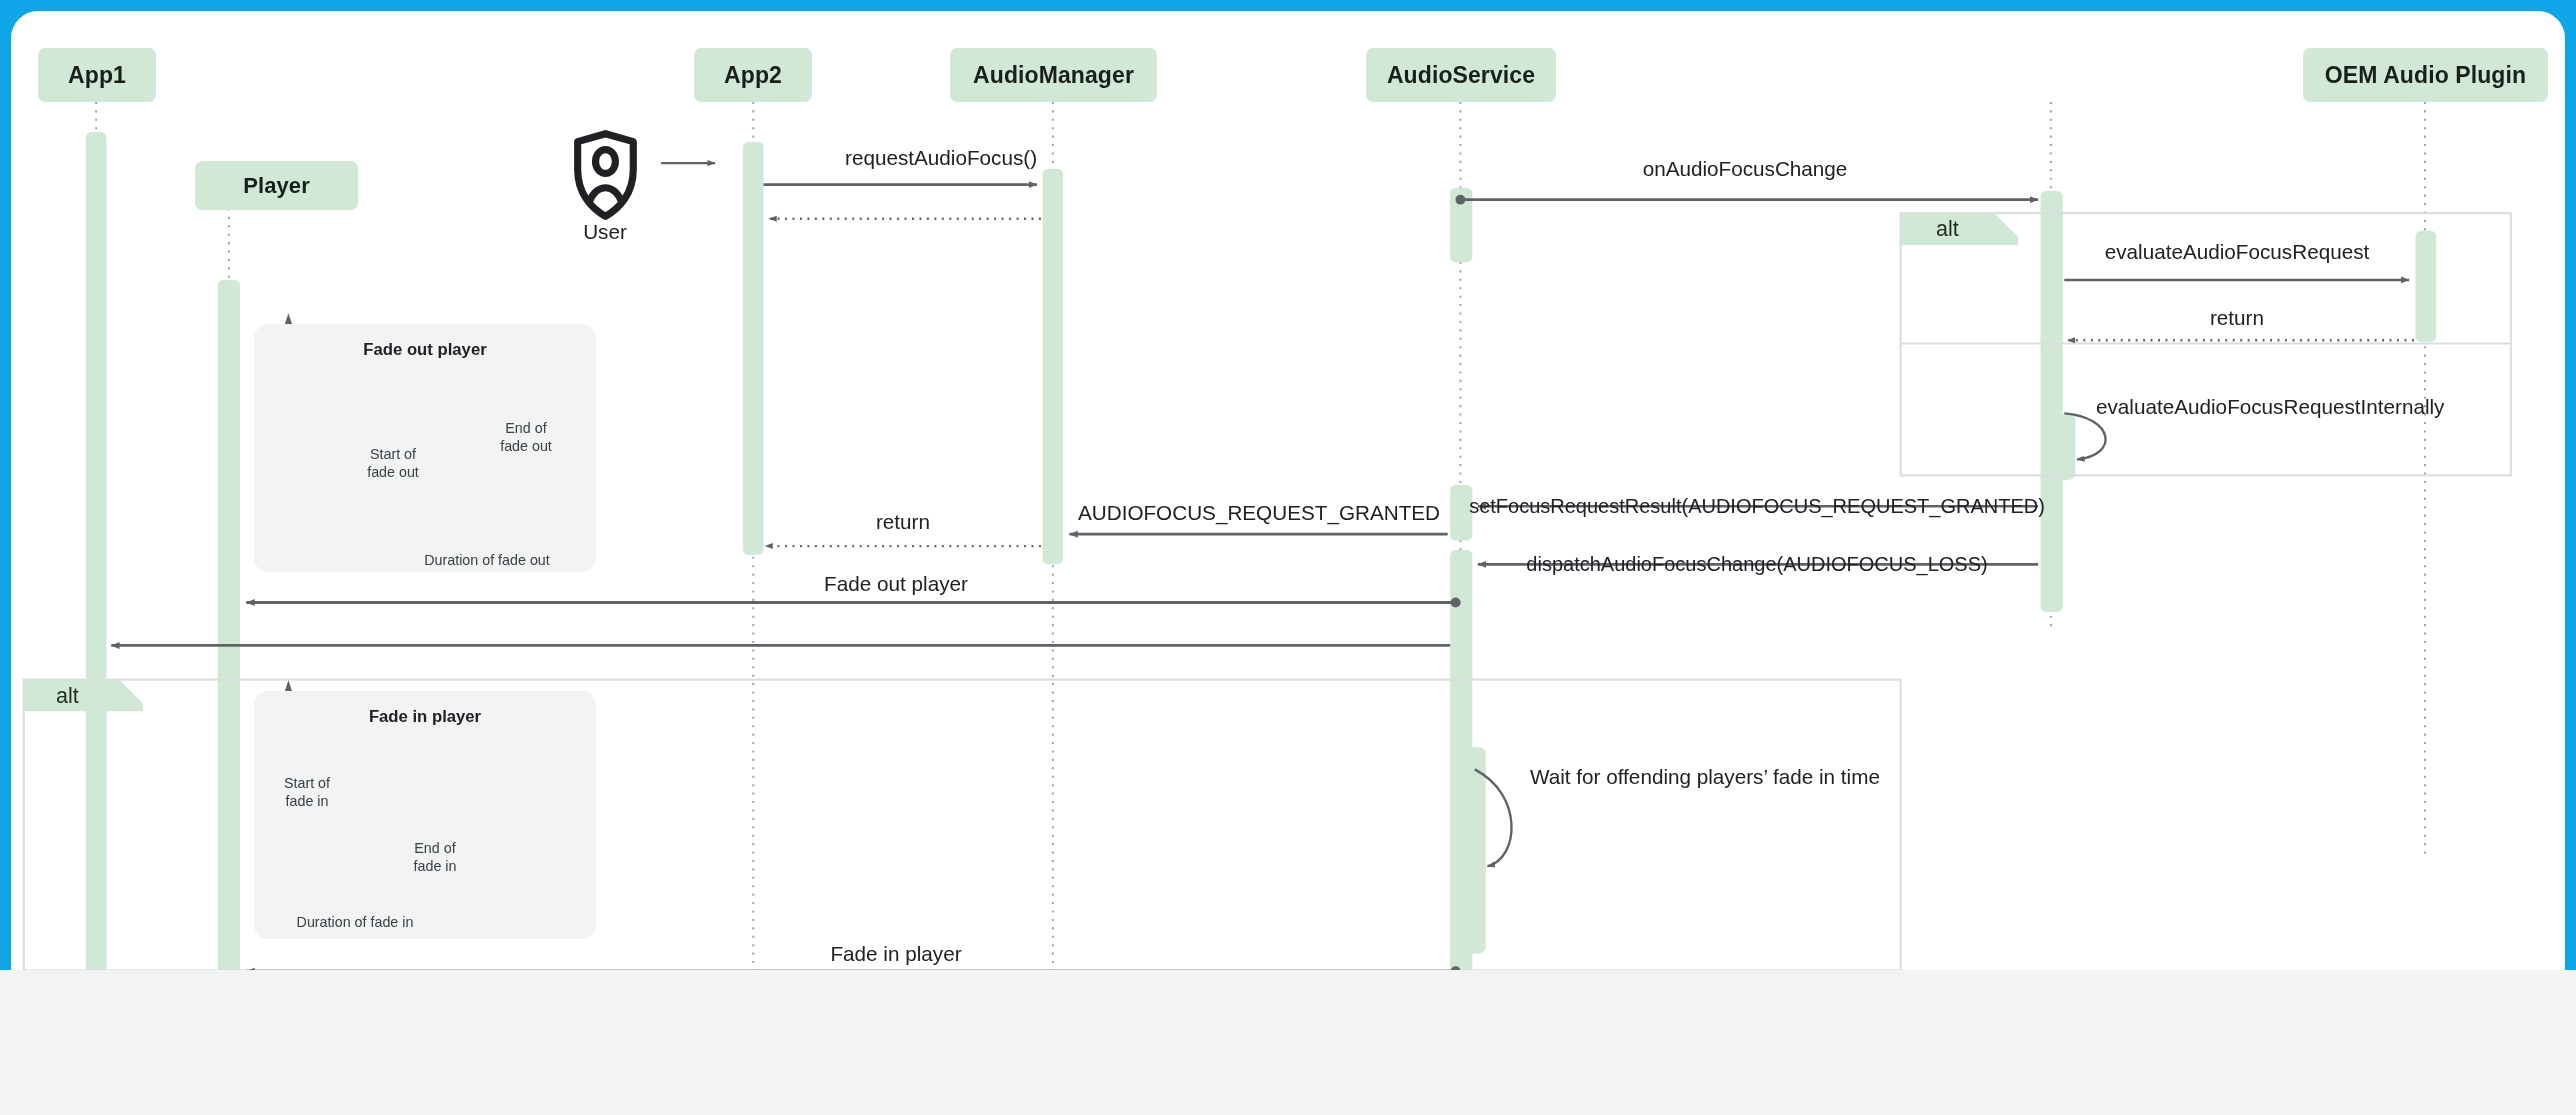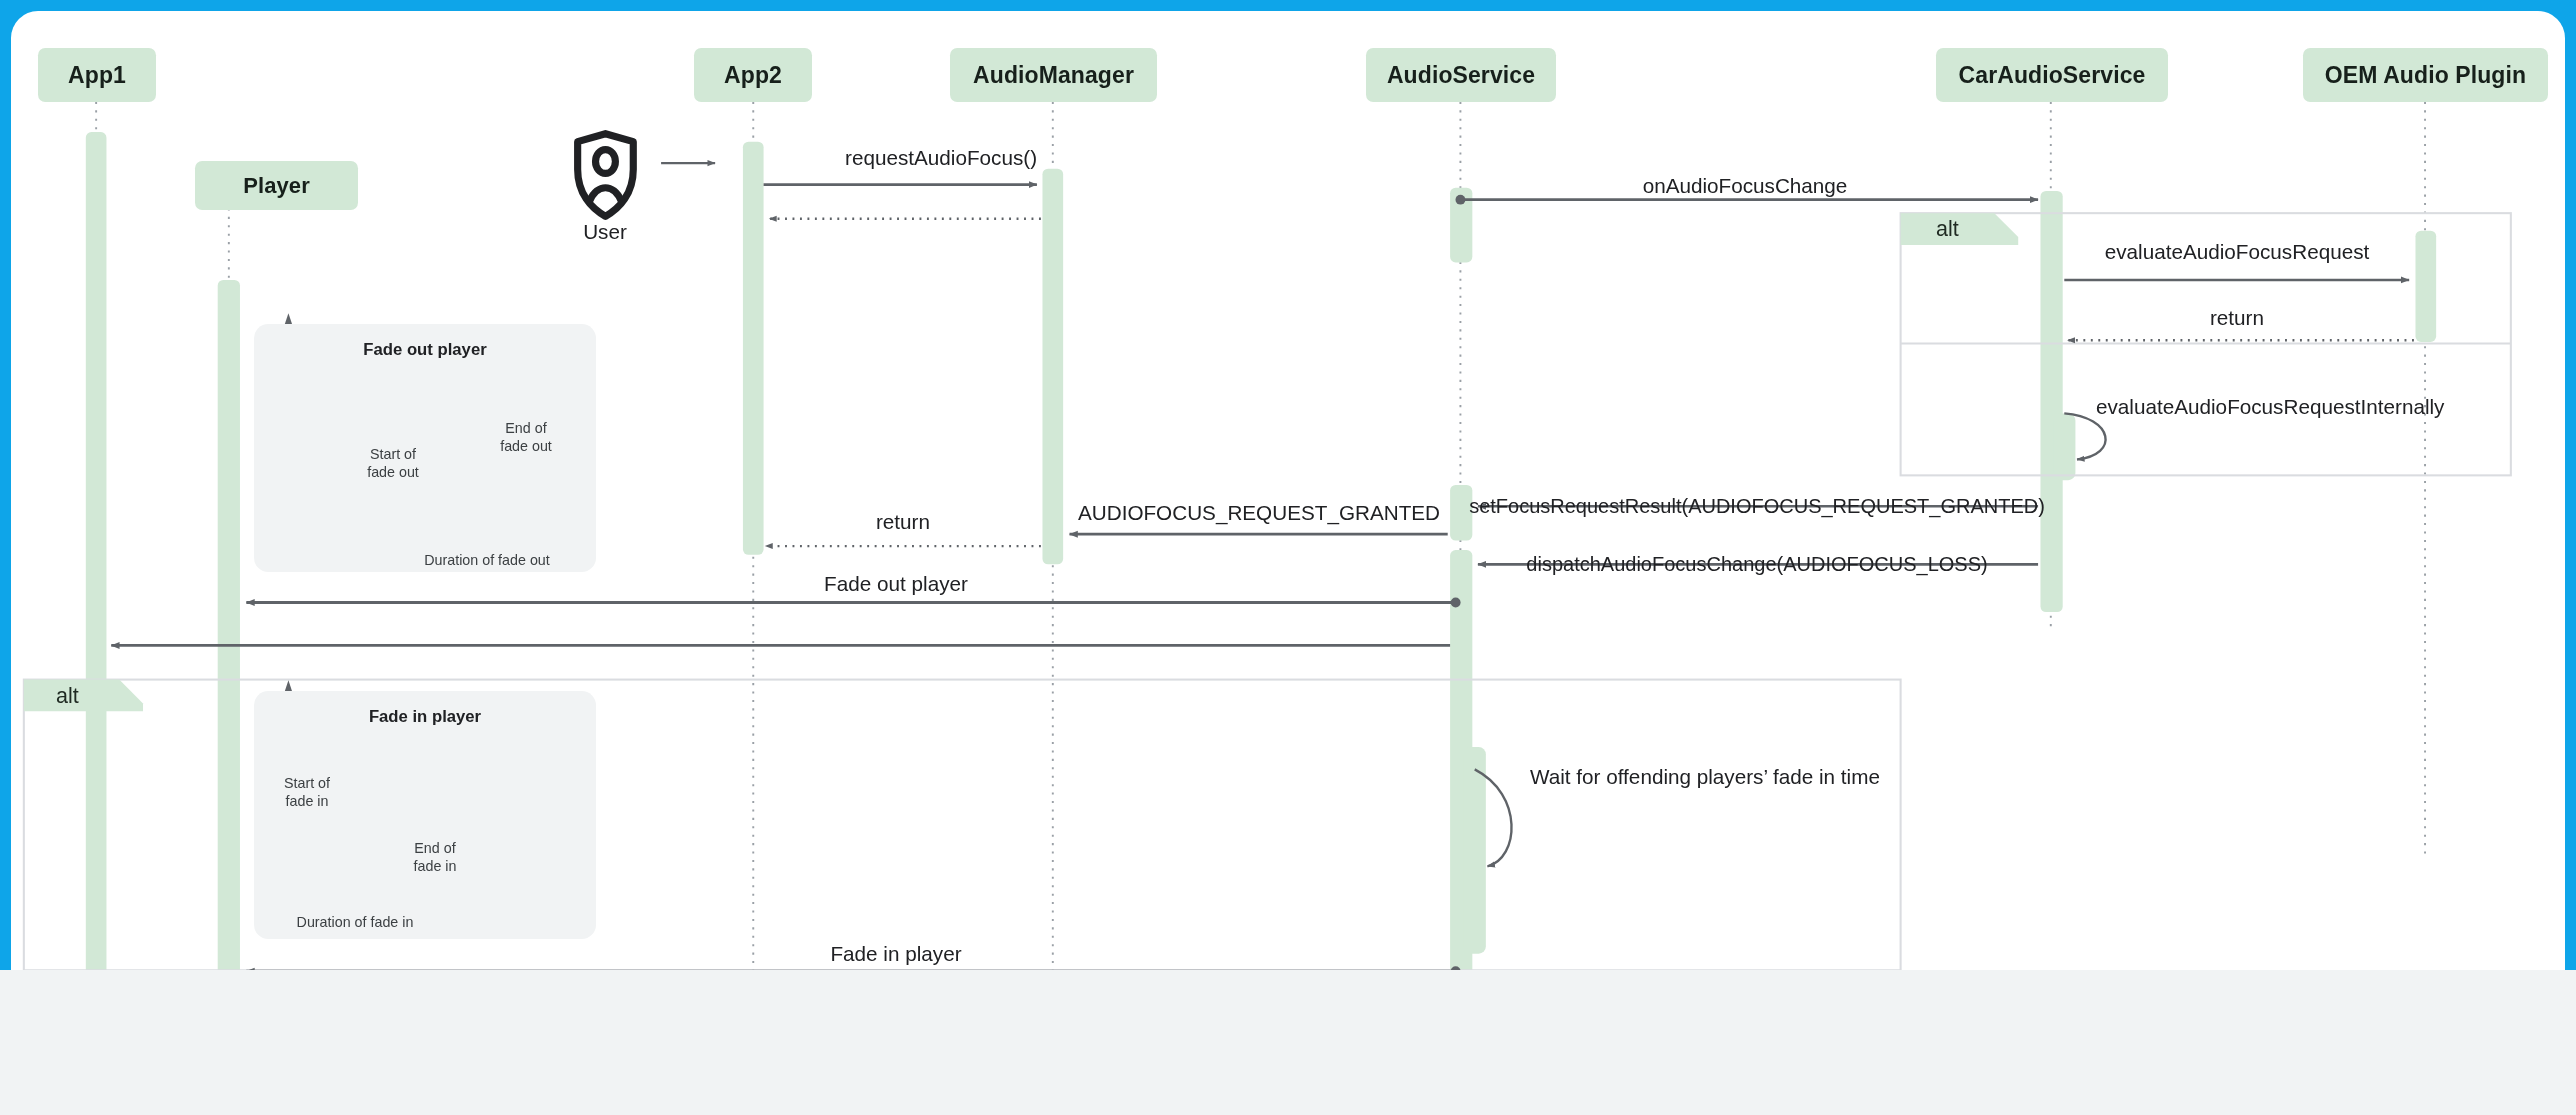--- a/index.html
+++ b/index.html
@@ -163,34 +163,31 @@
   </div>
   <div class="lifebox" style="left:694px;top:48px;width:118px;height:54px;">
     <span>App2</span>
   </div>
   <div class="lifebox" style="left:950px;top:48px;width:207px;height:54px;">
     <span>AudioManager</span>
   </div>
   <div class="lifebox" style="left:1366px;top:48px;width:190px;height:54px;">
     <span>AudioService</span>
   </div>
-  <div class="lifebox" style="left:1936px;top:48px;width:232px;height:54px;">
-    <span>CarAudioService</span>
-  </div>
   <div class="lifebox" style="left:2303px;top:48px;width:245px;height:54px;">
     <span>OEM Audio Plugin</span>
   </div>
 
   <div class="actlabel" style="left:605px;top:220px;transform:translateX(-50%);">User</div>
 
   <div class="altlabel" style="left:1936px;top:217px;">alt</div>
   <div class="altlabel" style="left:56px;top:684px;">alt</div>
 
   <div class="msg" style="left:845px;top:146px;">requestAudioFocus()</div>
-  <div class="msg" style="left:1745px;top:157px;transform:translateX(-50%);margin-top:17px;">onAudioFocusChange</div>
+  <div class="msg" style="left:1745px;top:157px;transform:translateX(-50%);">onAudioFocusChange</div>
   <div class="msg" style="left:2237px;top:240px;transform:translateX(-50%);">evaluateAudioFocusRequest</div>
   <div class="msg" style="left:2237px;top:306px;transform:translateX(-50%);">return</div>
   <div class="msg" style="left:2096px;top:395px;">evaluateAudioFocusRequestInternally</div>
   <div class="msg sm" style="left:1757px;top:495px;transform:translateX(-50%);">setFocusRequestResult(AUDIOFOCUS_REQUEST_GRANTED)</div>
   <div class="msg" style="left:1259px;top:501px;transform:translateX(-50%);">AUDIOFOCUS_REQUEST_GRANTED</div>
   <div class="msg" style="left:903px;top:510px;transform:translateX(-50%);">return</div>
   <div class="msg sm" style="left:1757px;top:553px;transform:translateX(-50%);">dispatchAudioFocusChange(AUDIOFOCUS_LOSS)</div>
   <div class="msg" style="left:896px;top:572px;transform:translateX(-50%);">Fade out player</div>
   <div class="msg multiline" style="left:1530px;top:763px;line-height:1.32;">Wait for offending players’ fade in time</div>
   <div class="msg" style="left:896px;top:942px;transform:translateX(-50%);">Fade in player</div>

